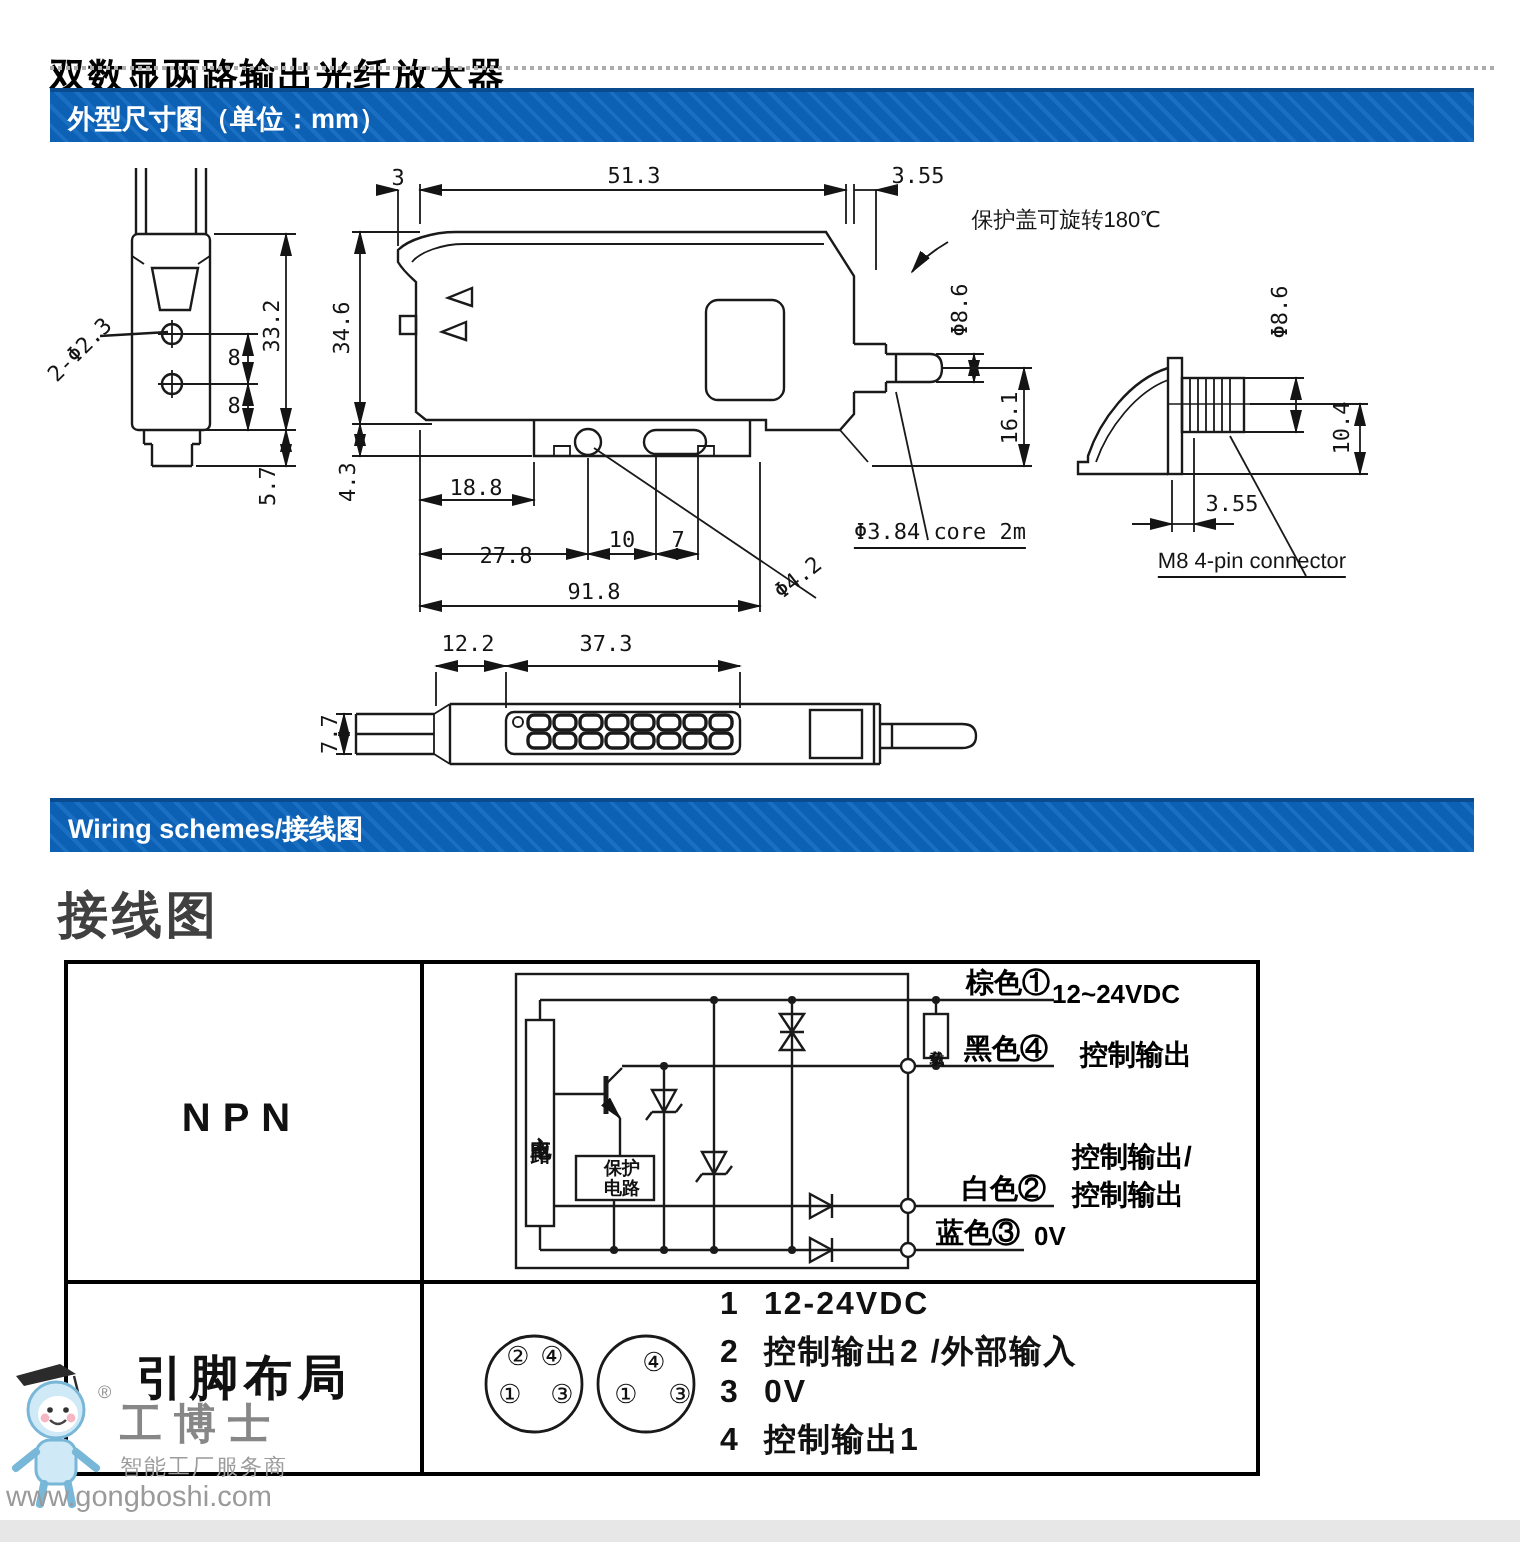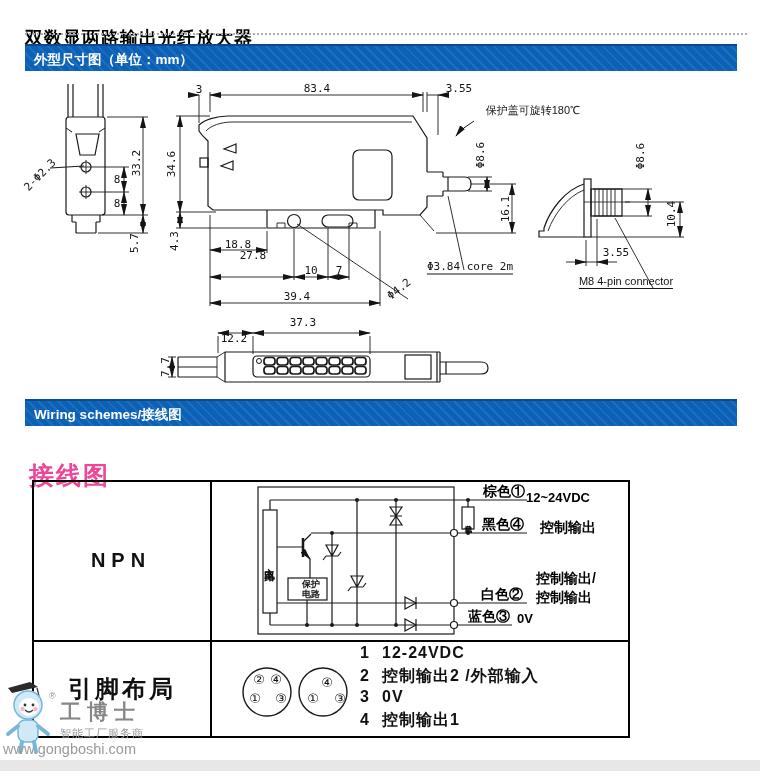--- a/index.html
+++ b/index.html
@@ -20,21 +20,21 @@
        white-space:nowrap;transform:translate(-50%,-50%);}
   .rot{transform:translate(-50%,-50%) rotate(-90deg);}
   .rot45{transform:translate(-50%,-50%) rotate(-45deg);}
   .rot40{transform:translate(-50%,-50%) rotate(-38deg);}
   .cn{font-family:"Liberation Sans",sans-serif;font-size:11px;margin-left:26px;}
   .und{border-bottom:1.2px solid #141414;padding-bottom:1px;}
   
   .tline{position:absolute;background:#000;}
   #npn-label{font:600 20px "Liberation Sans",sans-serif;letter-spacing:6px;transform:translate(-50%,-50%);}
   #pinlayout-label{font:600 24px "Liberation Sans",sans-serif;letter-spacing:3px;transform:translate(-50%,-50%);}
-  #wiring-title{left:29px;top:441px;font:600 25px "Liberation Sans",sans-serif;color:#ec4899;letter-spacing:2px;margin-top:18px;}
+  #wiring-title{left:29px;top:441px;font:600 25px "Liberation Sans",sans-serif;color:#404040;letter-spacing:2px;}
   .wirelbl{position:absolute;font:700 14px "Liberation Sans",sans-serif;color:#000;white-space:nowrap;
            transform:translate(-50%,-50%);}
   .wiresm{font-size:13px;text-align:center;}
   .vtext{writing-mode:vertical-rl;text-orientation:upright;letter-spacing:2px;}
   #main-circuit-label{left:263px;top:512px;width:14px;height:100px;font:600 10.5px "Liberation Sans",sans-serif;
       display:flex;align-items:center;justify-content:center;}
   #protect-label{left:289px;top:579px;width:24px;font:600 9px "Liberation Sans",sans-serif;line-height:10px;
       text-align:right;word-break:break-all;padding-left:7px;}
   #load-label{left:462px;top:508px;width:12px;height:21px;font:600 7.5px "Liberation Sans",sans-serif;
       display:flex;align-items:center;justify-content:center;letter-spacing:0;}
@@ -217,37 +217,37 @@
   </svg>
 
   <div class="lbl rot45" style="left:40px;top:175px">2-Φ2.3</div>
   <div class="lbl rot" style="left:136px;top:163px">33.2</div>
   <div class="lbl" style="left:117px;top:179px">8</div>
   <div class="lbl" style="left:117px;top:203px">8</div>
   <div class="lbl rot" style="left:134px;top:243px">5.7</div>
   <div class="lbl rot" style="left:171px;top:164px">34.6</div>
   <div class="lbl rot" style="left:174px;top:241px">4.3</div>
   <div class="lbl" style="left:199px;top:89px">3</div>
-  <div class="lbl" style="left:317px;top:88px">83.4</div>
+  <div class="lbl" style="left:317px;top:88px">51.3</div>
   <div class="lbl" style="left:459px;top:88px">3.55</div>
   <div class="lbl cn" style="left:507px;top:110px">保护盖可旋转180℃</div>
   <div class="lbl rot" style="left:480px;top:155px">Φ8.6</div>
   <div class="lbl rot" style="left:505px;top:209px">16.1</div>
   <div class="lbl" style="left:238px;top:244px">18.8</div>
-  <div class="lbl" style="left:253px;top:255px">27.8</div>
+  <div class="lbl" style="left:253px;top:278px">27.8</div>
   <div class="lbl" style="left:311px;top:270px">10</div>
   <div class="lbl" style="left:339px;top:270px">7</div>
-  <div class="lbl" style="left:297px;top:296px">39.4</div>
+  <div class="lbl" style="left:297px;top:296px">91.8</div>
   <div class="lbl rot40" style="left:399px;top:289px">Φ4.2</div>
   <div class="lbl und" style="left:470px;top:267px">Φ3.84 core 2m</div>
   <div class="lbl rot" style="left:640px;top:156px">Φ8.6</div>
   <div class="lbl rot" style="left:671px;top:214px">10.4</div>
   <div class="lbl" style="left:616px;top:252px">3.55</div>
   <div class="lbl und cn" style="left:600px;top:282px">M8 4-pin connector</div>
-  <div class="lbl" style="left:234px;top:338px">12.2</div>
+  <div class="lbl" style="left:234px;top:322px">12.2</div>
   <div class="lbl" style="left:303px;top:322px">37.3</div>
   <div class="lbl rot" style="left:165px;top:367px">7.7</div>
 
   <div class="abs" id="wiring-title">接线图</div>
 
   <div class="tline" style="left:32px;top:480px;width:598px;height:2px"></div>
   <div class="tline" style="left:32px;top:736px;width:598px;height:2px"></div>
   <div class="tline" style="left:32px;top:480px;width:2px;height:258px"></div>
   <div class="tline" style="left:628px;top:480px;width:2px;height:258px"></div>
   <div class="tline" style="left:210px;top:480px;width:2px;height:258px"></div>

